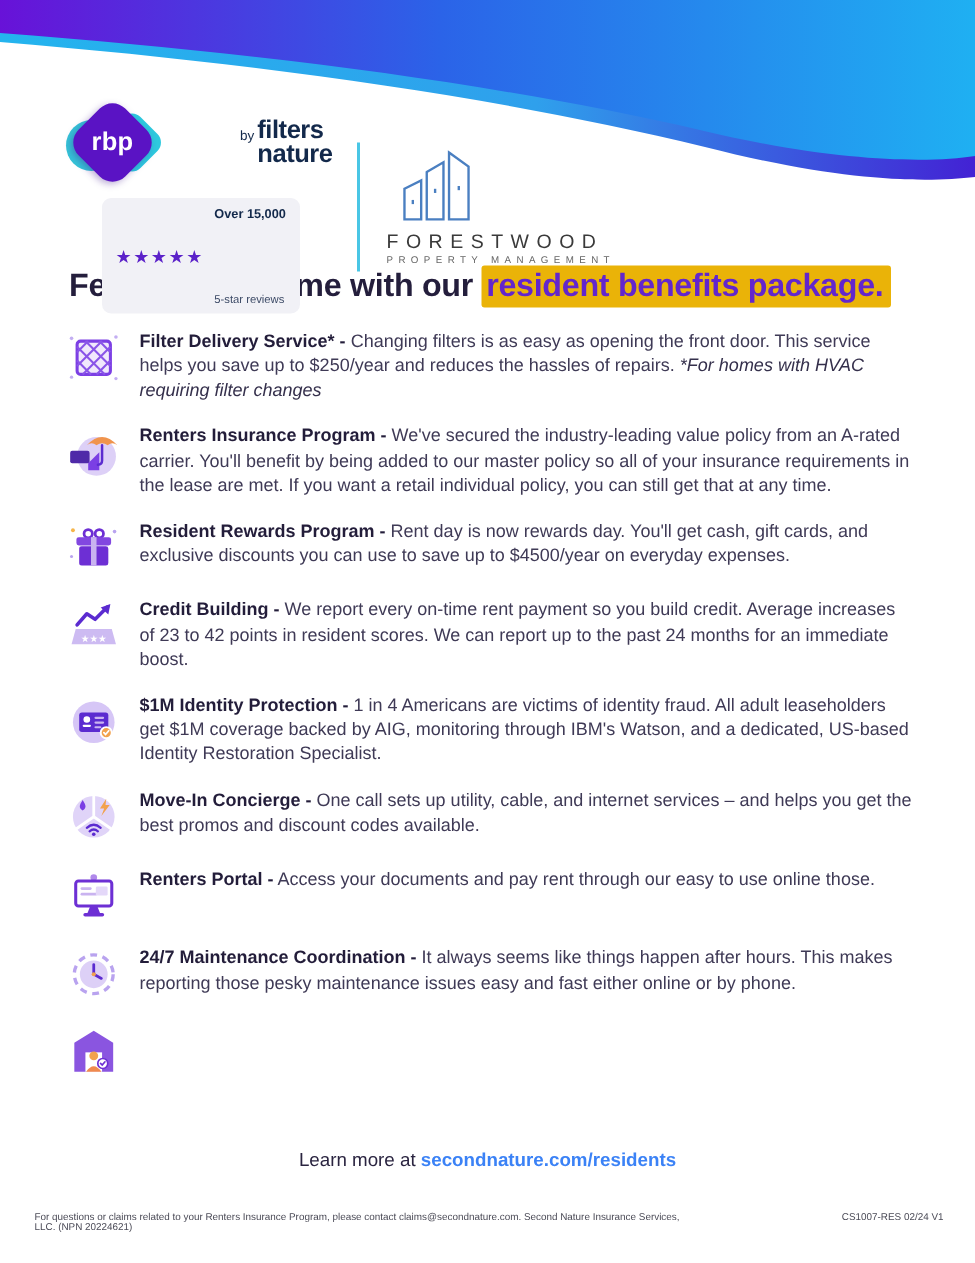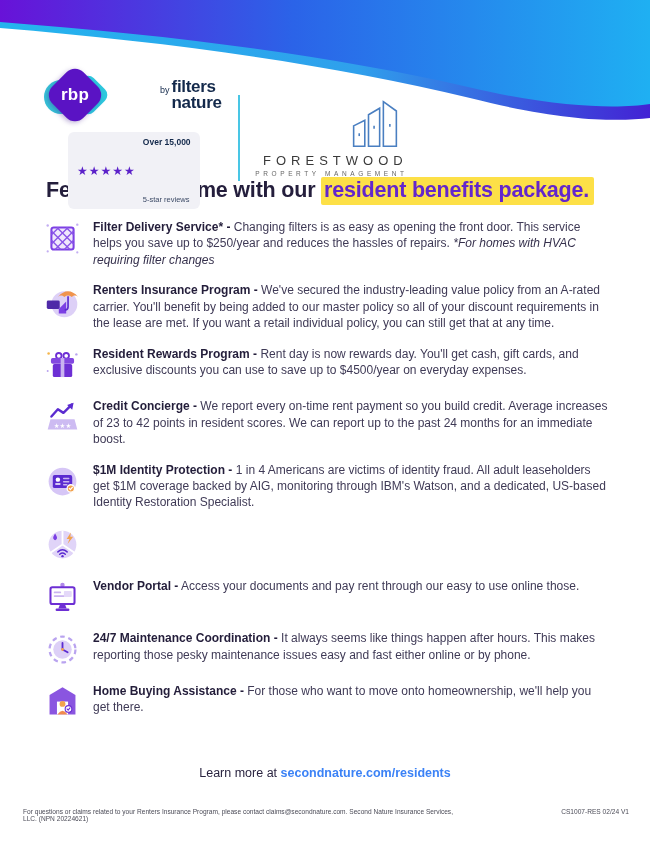--- a/index.html
+++ b/index.html
@@ -21,26 +21,26 @@
   .rbp-purple>span{transform:rotate(-45deg);color:#fff;font-weight:bold;font-size:17px;letter-spacing:.2px;}
   .byline{display:flex;align-items:flex-start;gap:2px;margin-left:48px;}
   .by-word{font-size:9px;color:#13294b;margin-top:6px;}
   .brand-stack{font-weight:800;color:#13294b;font-size:17px;line-height:.92;letter-spacing:-.3px;}
   .reviews-pill{margin-top:8px;background:#f1f1f6;border-radius:6px;padding:5px 9px;display:flex;align-items:center;gap:7px;}
   .stars{color:#5b21c9;font-size:12px;letter-spacing:1px;font-family:"DejaVu Sans",sans-serif;}
   .rev-text{display:flex;flex-direction:column;gap:48px;}
   .rev-line1{font-size:8.5px;font-weight:bold;color:#13294b;}
   .rev-line2{font-size:7.5px;color:#3c4a66;}
   .logo-divider{width:2px;height:86px;background:#49c6e5;margin:0 18px 0 16px;}
-  .fw-block{display:flex;flex-direction:column;align-items:flex-end;width:150px;}
+  .fw-block{display:flex;flex-direction:column;align-items:flex-start;width:150px;}
   .fw-name{font-size:13px;letter-spacing:5px;color:#3a3a3a;margin-top:3px;white-space:nowrap;}
   .fw-sub{font-size:6.5px;letter-spacing:3.6px;color:#666;margin-top:2px;white-space:nowrap;}
   
   .page-title{margin:12px 0 16px 46px;font-size:21.5px;font-weight:600;color:#241e3c;letter-spacing:-.2px;}
-  .title-hl{color:#6326cc;font-weight:800;background:#fde047;padding:1px 5px 3px 3px;border-radius:2px;}
+  .title-hl{color:#6326cc;font-weight:800;background:#eab308;padding:1px 5px 3px 3px;border-radius:2px;}
   
   .benefits{margin:0 42px 0 44px;}
   .benefit{display:flex;gap:12px;margin-bottom:14.5px;align-items:flex-start;}
   .icn{width:37px;height:37px;flex:none;margin-top:1px;}
   .b-text{font-size:12px;line-height:1.36;color:#3f3a56;}
   .b-title{font-weight:bold;color:#231d3a;}
   .b-note{font-style:italic;color:#35304c;}
   
   .learn-more{position:absolute;left:0;right:0;top:766px;text-align:center;font-size:12.5px;color:#2a2440;}
   .learn-link{font-weight:800;color:#3b82f6;text-decoration:none;}
@@ -139,21 +139,21 @@
   <div class="benefit">
     <svg class="icn" viewBox="0 0 40 40">
       <circle cx="22" cy="23" r="14" fill="#ddd0f7"></circle>
       <rect x="3" y="19" width="14" height="9" rx="1.5" fill="#4f2aa8"></rect>
       <path d="M16 28 L24 20 L24 33 L16 33 Z" fill="#7b3fe4"></path>
       <path d="M15 15 Q26 3 37 15 Q33.5 12 30 15 Q26 12 22 15 Q18.5 12 15 15 Z" fill="#f0944d"></path>
       <path d="M26 15 L26 26 q0 3 -3 3" stroke="#5b2bd0" stroke-width="1.8" fill="none" stroke-linecap="round"></path>
     </svg>
     <div class="b-text">
       <span class="b-title">Renters Insurance Program -</span>
-      <span>We've secured the industry-leading value policy from an A-rated carrier. You'll benefit by being added to our master policy so all of your discount requirements in the lease are met. If you want a retail individual policy, you can still get that at any time.</span>
+      <span>We've secured the industry-leading value policy from an A-rated carrier. You'll benefit by being added to our master policy so all of your insurance requirements in the lease are met. If you want a retail individual policy, you can still get that at any time.</span>
     </div>
   </div>
 
   <div class="benefit">
     <svg class="icn" viewBox="0 0 40 40">
       <circle cx="5" cy="7" r="1.4" fill="#f5b54a"></circle>
         <circle cx="35" cy="8" r="1.3" fill="#b9a3ef"></circle>
         <circle cx="4" cy="26" r="1.1" fill="#b9a3ef"></circle>
       <circle cx="16" cy="9.5" r="3" fill="none" stroke="#6d2fd4" stroke-width="2"></circle>
       <circle cx="24" cy="9.5" r="3" fill="none" stroke="#6d2fd4" stroke-width="2"></circle>
@@ -168,21 +168,21 @@
   </div>
 
   <div class="benefit">
     <svg class="icn" viewBox="0 0 40 40">
       <path d="M7 22 L33 22 L36 33 L4 33 Z" fill="#cdbbf2"></path>
       <text x="20" y="31" text-anchor="middle" font-size="7" fill="#ffffff" font-family="DejaVu Sans">★★★</text>
       <path d="M8 19 L15 11 L21 15 L30 6" stroke="#5b2bd0" stroke-width="2.6" fill="none" stroke-linecap="round" stroke-linejoin="round"></path>
       <polygon points="32,4 25,6.5 30.5,11.5" fill="#5b2bd0"></polygon>
     </svg>
     <div class="b-text">
-      <span class="b-title">Credit Concierge -</span>
+      <span class="b-title">Credit Building -</span>
       <span>We report every on-time rent payment so you build credit. Average increases of 23 to 42 points in resident scores. We can report up to the past 24 months for an immediate boost.</span>
     </div>
   </div>
 
   <div class="benefit">
     <svg class="icn" viewBox="0 0 40 40">
       <circle cx="20" cy="20" r="15" fill="#d6c6f6"></circle>
       <rect x="9.5" y="13" width="21" height="14" rx="2" fill="#5b2bd0"></rect>
       <circle cx="15" cy="18" r="2.4" fill="#fff"></circle>
       <rect x="12" y="21.8" width="6" height="1.6" rx=".8" fill="#fff"></rect>
@@ -200,34 +200,38 @@
 
   <div class="benefit">
     <svg class="icn" viewBox="0 0 40 40">
       <circle cx="20" cy="20" r="15" fill="#e0d4f8"></circle>
       <path d="M20 20 L20 5 M20 20 L7 29 M20 20 L33 29" stroke="#fff" stroke-width="2"></path>
       <path d="M12 8 C14.5 12 15 13.5 12 15.5 C9 13.5 9.5 12 12 8 Z" fill="#7b3fe4"></path>
       <polygon points="29,7 24.5,14 27.5,14 25.5,19.5 31.5,11.5 28.5,11.5" fill="#f2a24d"></polygon>
       <path d="M15 28 q5 -4.5 10 0 M17 30.5 q3 -2.6 6 0" stroke="#5b2bd0" stroke-width="1.6" fill="none" stroke-linecap="round"></path>
       <circle cx="20" cy="32.6" r="1.3" fill="#5b2bd0"></circle>
     </svg>
+    <div class="b-text">
+      <span class="b-title">Move-In Concierge -</span>
+      <span>One call sets up utility, cable, and internet services – and helps you get the best promos and discount codes available.</span>
+    </div>
   </div>
 
   <div class="benefit">
     <svg class="icn" viewBox="0 0 40 40">
       <circle cx="20" cy="6.5" r="2.4" fill="#b089ea"></circle>
       <rect x="7" y="9" width="26" height="18" rx="2" fill="#fff" stroke="#6d2fd4" stroke-width="2.2"></rect>
       <rect x="10.5" y="13.5" width="8" height="2" rx="1" fill="#c9b3f0"></rect>
       <rect x="10.5" y="17.5" width="12" height="2" rx="1" fill="#c9b3f0"></rect>
       <rect x="21.5" y="13" width="8.5" height="6.5" rx="1" fill="#e4d8f9"></rect>
       <path d="M17.5 27 h5 l2 5 h-9 Z" fill="#6d2fd4"></path>
       <rect x="12.5" y="32" width="15" height="2.6" rx="1.3" fill="#6d2fd4"></rect>
     </svg>
     <div class="b-text">
-      <span class="b-title">Vendor Portal -</span>
+      <span class="b-title">Renters Portal -</span>
       <span>Access your documents and pay rent through our easy to use online those.</span>
     </div>
   </div>
 
   <div class="benefit">
     <svg class="icn" viewBox="0 0 40 40">
       <circle cx="20" cy="20" r="14" fill="none" stroke="#b9a3ef" stroke-width="2.4" stroke-dasharray="5 4"></circle>
       <circle cx="20" cy="20" r="10" fill="#ddd0f7"></circle>
       <path d="M20 13 L20 20 L25.5 23" stroke="#5b2bd0" stroke-width="2" fill="none" stroke-linecap="round"></path>
       <circle cx="20" cy="20" r="1.5" fill="#f2a24d"></circle>
@@ -241,24 +245,20 @@
 
   <div class="benefit">
     <svg class="icn" viewBox="0 0 40 40">
       <path d="M20 3.5 L34 12 V33 H6 V12 Z" fill="#8a55e0"></path>
       <rect x="14" y="19" width="12" height="14" fill="#fff"></rect>
       <circle cx="20" cy="21.5" r="3.2" fill="#f2a24d"></circle>
       <path d="M14.5 33 q5.5 -8 11 0 Z" fill="#f08a4e"></path>
       <circle cx="26.5" cy="27" r="3.6" fill="#fff" stroke="#6d2fd4" stroke-width="1.2"></circle>
       <path d="M24.9 27 l1.2 1.2 2-2.4" stroke="#6d2fd4" stroke-width="1.2" fill="none" stroke-linecap="round"></path>
     </svg>
-    <div class="b-text">
-      <span class="b-title">Home Buying Assistance -</span>
-      <span>For those who want to move onto homeownership, we'll help you get there.</span>
-    </div>
   </div>
 
 </div>
 
 <div class="learn-more">
   <span>Learn more at </span><a href="#" class="learn-link">secondnature.com/residents</a>
 </div>
 
 <div class="fine-print-row">
   <span class="fine-print">For questions or claims related to your Renters Insurance Program, please contact claims@secondnature.com. Second Nature Insurance Services, LLC. (NPN 20224621)</span>

